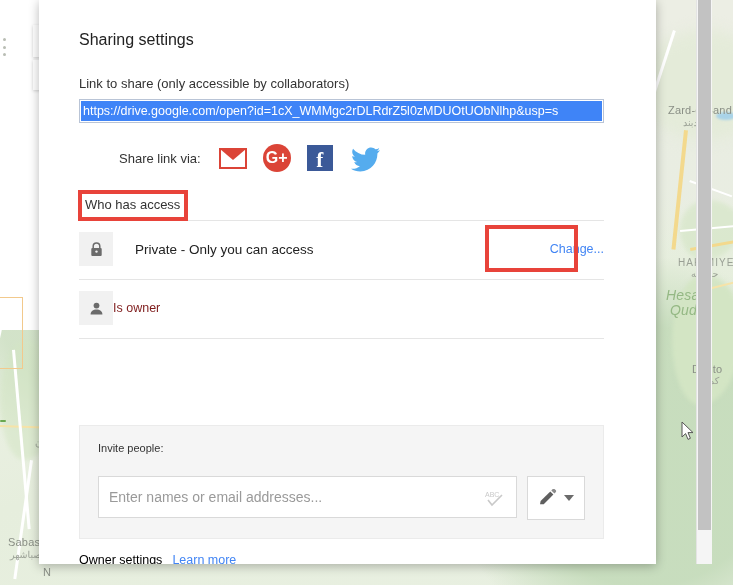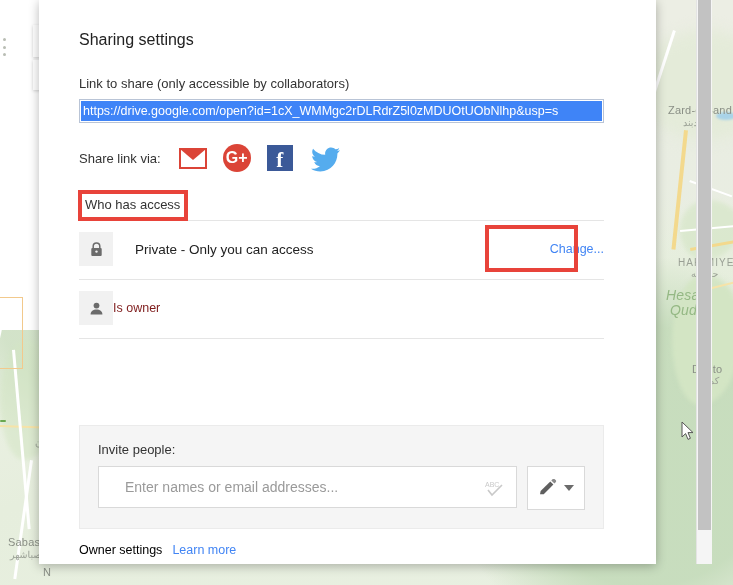--- a/index.html
+++ b/index.html
@@ -54,21 +54,21 @@
 
   #dlg-title{font-size:16px;color:#222;padding-top:31px;padding-bottom:0;font-weight:400;}
 
   .section-label{font-size:13px;color:#333;margin-top:27px;}
 
   #link-field{margin-top:8px;height:22px;border:1px solid #b9c4d6;background:#fff;
     display:flex;align-items:center;padding:0 1px;}
   #link-text{font-size:12.5px;color:#fff;background:#3f84f7;white-space:nowrap;overflow:hidden;
     line-height:18px;padding:1px 1px 1px 2px;width:100%;}
 
-  #share-via-row{display:flex;align-items:center;margin-top:20px;gap:0;}
+  #share-via-row{display:flex;align-items:center;margin-top:20px;gap:0;margin-left:40px;}
   #share-via-label{font-size:13px;color:#333;margin-right:18px;}
   .social{width:30px;height:30px;margin-right:14px;position:relative;cursor:pointer;}
 
   
   .ic-gmail{background:#fff;border:2px solid #db4437;box-sizing:border-box;width:28px;height:21px;margin-top:5px;}
   .ic-gmail:before{content:"";position:absolute;left:1px;top:6px;width:0;height:0;
     border-left:13px solid transparent;border-right:13px solid transparent;border-top:11px solid #db4437;}
   
   .ic-gplus{width:28px;height:28px;border-radius:50%;background:#db4437;color:#fff;
     font-size:16px;font-weight:bold;display:flex;align-items:center;justify-content:center;
@@ -92,24 +92,24 @@
     flex:0 0 34px;}
   .access-texts{margin-left:22px;flex:1;}
   .access-main{font-size:13.5px;color:#222;line-height:17px;}
   .access-sub{font-size:12px;color:#999;line-height:16px;}
   .access-right{font-size:12.5px;color:#4285f4;cursor:pointer;}
   .access-right.muted{color:#7f1d1d;cursor:default;}
   #redbox-change{left:406px;top:4px;width:93px;height:47px;}
 
   #invite-box{margin:0 40px;margin-top:86px;background:#f5f5f5;border:1px solid #ebebeb;
     padding:16px 18px 18px 18px;box-sizing:border-box;}
-  #invite-label{font-size:13px;color:#333;margin-bottom:9px;}
+  #invite-label{font-size:11px;color:#333;margin-bottom:22px;}
   #invite-row{display:flex;align-items:stretch;}
   #invite-input{flex:1;height:40px;border:1px solid #d9d9d9;background:#fff;display:flex;
-    align-items:center;padding:0 26px;position:relative;}
+    align-items:center;padding:0 10px;position:relative;}
   #invite-input span.ph{font-size:14px;color:#9a9a9a;}
   #abc-icon{position:absolute;right:8px;top:12px;width:24px;height:18px;color:#c9c9c9;}
   #pencil-btn{width:56px;height:42px;border:1px solid #d9d9d9;background:#fff;margin-left:10px;
     display:flex;align-items:center;justify-content:center;gap:7px;cursor:pointer;}
   .caret{width:0;height:0;border-left:5px solid transparent;border-right:5px solid transparent;
     border-top:6px solid #6b6b6b;}
 
   #owner-row{margin:0 40px;margin-top:14px;display:flex;align-items:center;gap:10px;}
   #owner-settings{font-size:12.5px;color:#000000;}
   #learn-more{font-size:12.5px;color:#4285f4;cursor:pointer;}

